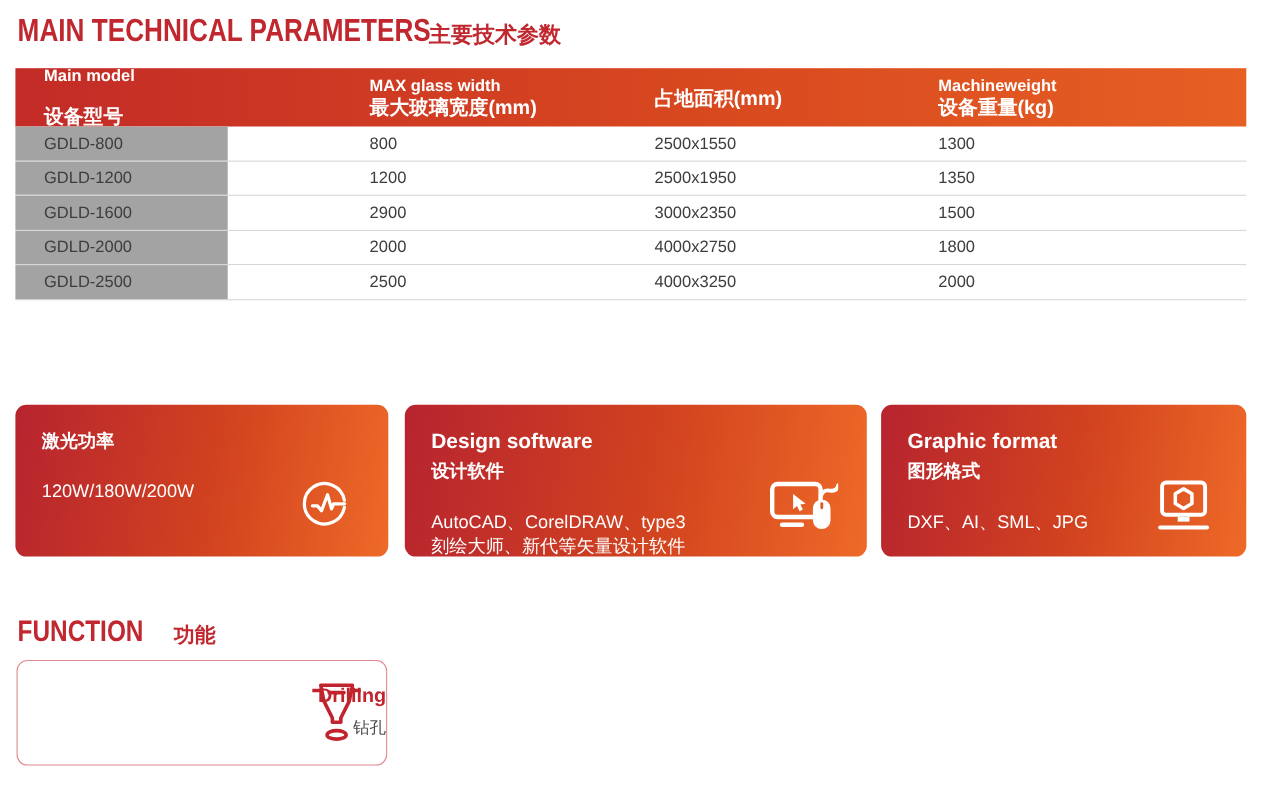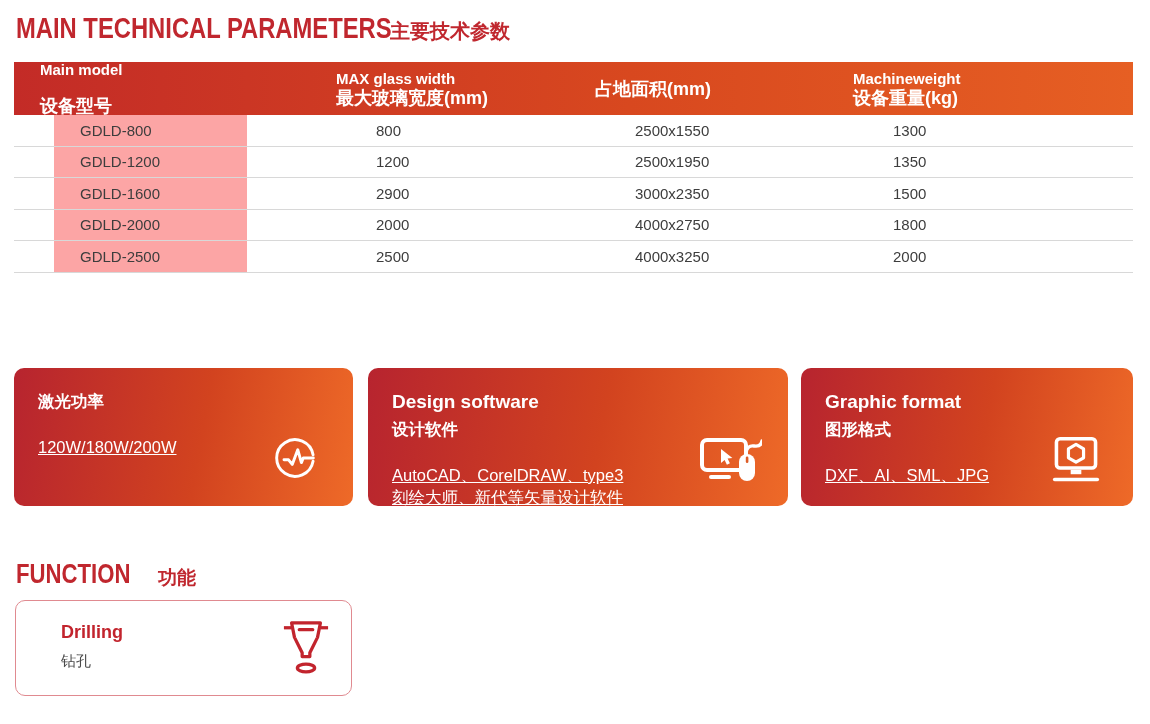--- a/index.html
+++ b/index.html
@@ -29,43 +29,43 @@
   .th{display:flex;flex-direction:column;justify-content:center;row-gap:3px;box-sizing:border-box;}
   .th-en{font-size:15px;font-weight:bold;line-height:1;}
   .th-zh{font-size:18px;font-weight:bold;line-height:1;}
   .c-model{width:193px;padding-left:26px;justify-content:space-between;}
   .c-width{width:373px;padding-left:129px;}
   .c-size{width:258px;padding-left:15px;}
   .c-weight{flex:1;padding-left:15px;}
   .trow{display:flex;height:31.5px;border-bottom:1px solid #d8d8d8;box-sizing:border-box;
         font-size:15px;color:#3d3d3d;}
   .td{display:flex;align-items:center;box-sizing:border-box;}
-  .td.c-model{background:#fca5a5;margin-left:40px;}
+  .td.c-model{background:#a3a3a3;}
 
   
   .card{
     position:absolute;top:368px;height:138px;border-radius:10px;color:#ffffff;
     background:linear-gradient(100deg,#b7242f 0%,#d2431f 55%,#ee6a28 100%);
     box-sizing:border-box;padding:24px 110px 0 24px;
   }
   #card-laser{left:14px;width:339px;}
   #card-software{left:368px;width:420px;}
   #card-format{left:801px;width:332px;}
   .card-title-en{font-size:19px;font-weight:bold;line-height:1.1;margin-bottom:7px;white-space:nowrap;}
   .card-title-zh{font-size:16.5px;font-weight:bold;line-height:1.1;margin-bottom:26px;white-space:nowrap;}
-  .card-line{font-size:16.5px;line-height:22px;white-space:nowrap;text-decoration:underline;}
+  .card-line{font-size:16.5px;line-height:22px;white-space:nowrap;}
   .card-icon{position:absolute;}
   #icon-pulse{right:36px;top:68px;width:44px;height:44px;}
   #icon-monitor-mouse{right:26px;top:68px;width:62px;height:50px;}
   #icon-laptop-hex{right:33px;top:67px;width:48px;height:50px;}
 
   
   .func-card{
     position:absolute;left:15px;top:600px;width:337px;height:96px;background:#ffffff;
-    border:1px solid #e08a90;border-radius:10px;box-sizing:border-box;padding:21px 0 0 45px;
+    border:1px solid #e08a90;border-radius:10px;box-sizing:border-box;padding:21px 0 0 45px;text-align:right;
   }
   .func-title-en{font-size:18px;font-weight:bold;color:#c2242d;margin-bottom:9px;}
   .func-title-zh{font-size:15px;color:#4a4a4a;}
   #icon-drill{position:absolute;right:21px;top:13px;width:48px;height:64px;}
 </style>
 </head>
 <body>
 
 <div class="page">
 

